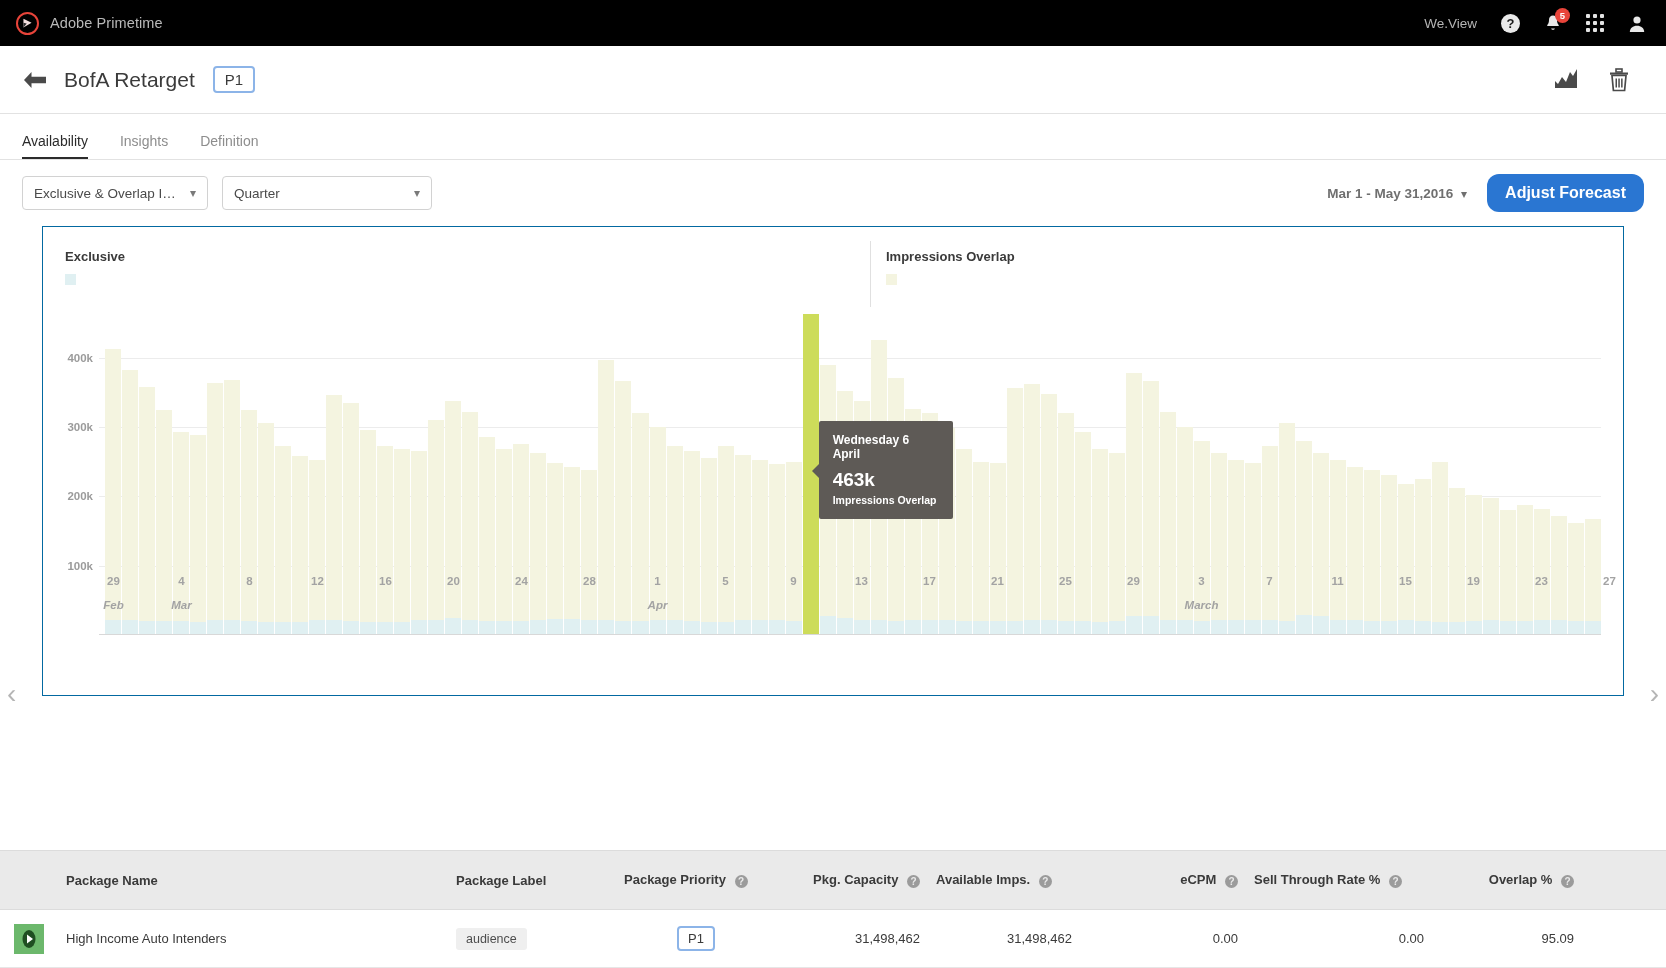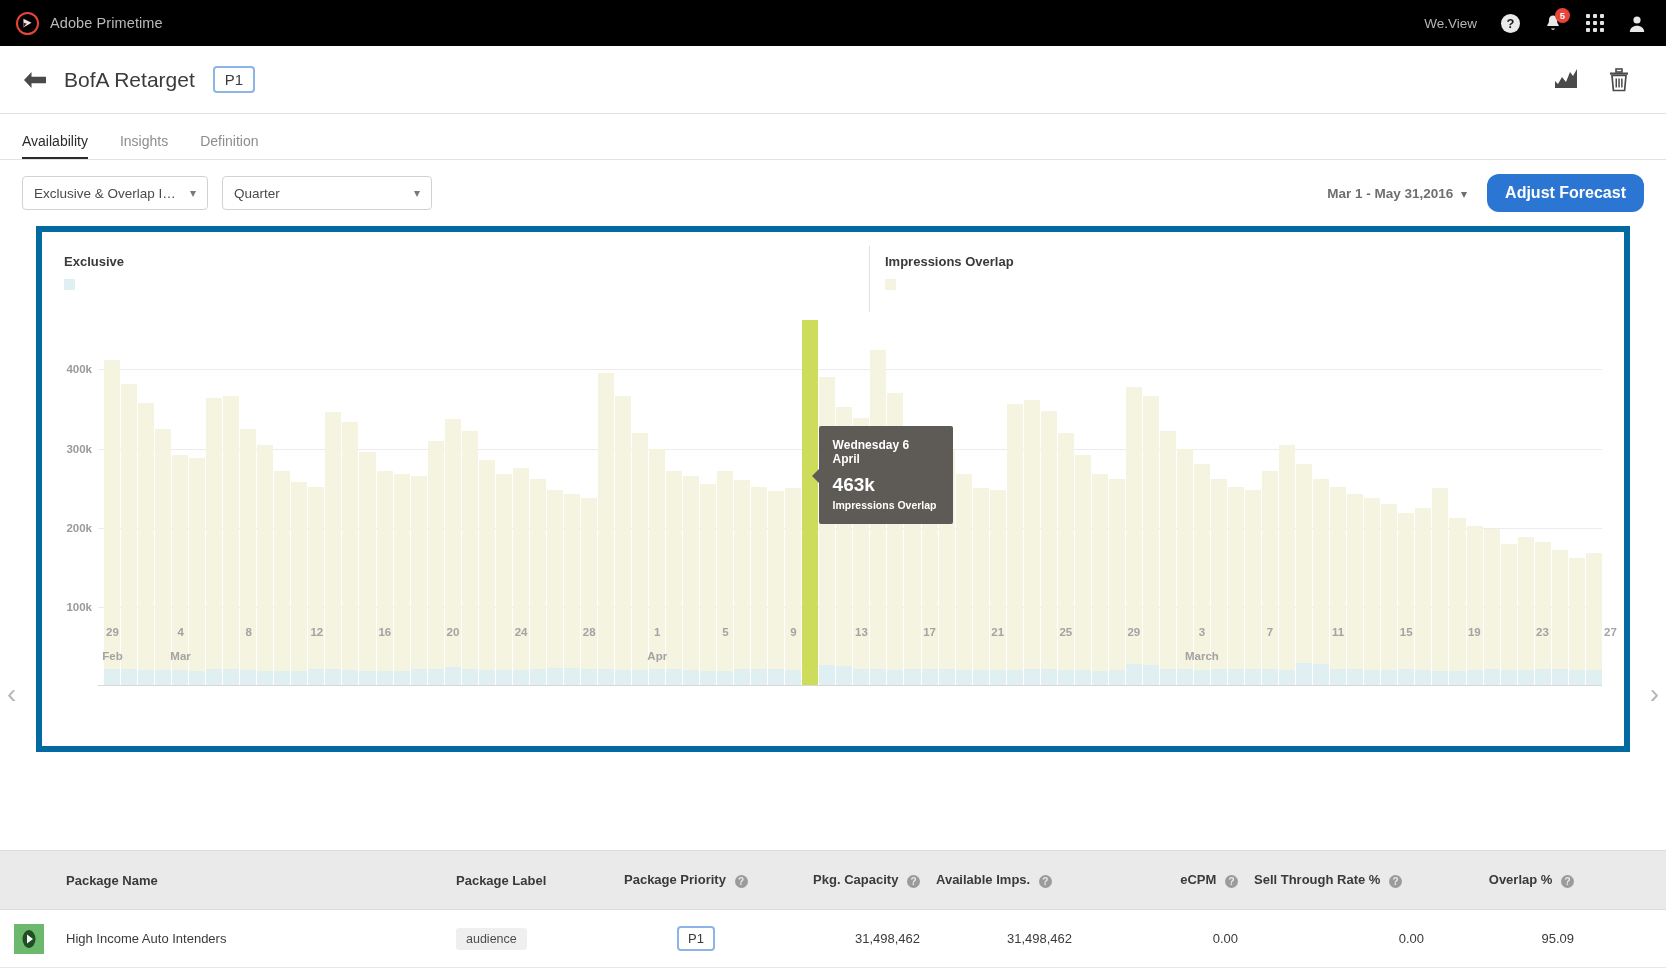--- a/index.html
+++ b/index.html
@@ -100,22 +100,22 @@
   .daterange .chev { font-weight: normal; margin-left: 4px; font-size: 12px; }
   .btn-primary {
     background: #2a76d2; color: #fff; border: none; border-radius: 12px;
     height: 38px; padding: 0 18px; font-size: 16px; font-weight: bold;
     cursor: pointer; font-family: "Liberation Sans", sans-serif;
   }
 
   
   .chartwrap { position: relative; padding: 0 14px; }
   .chartcard {
-    border: 6px solid #0369a1; background: #fff; height: 526px;
-    position: relative; margin: 0 22px;
+    border: 1px solid #0369a1; background: #fff; height: 470px;
+    position: relative; margin: 0 28px;
   }
   .legend-row { display: flex; padding: 22px 0 0 22px; position: relative; }
   .legend-block { position: relative; padding-right: 40px; }
   .legend-block.second { margin-left: 705px; padding-left: 16px; }
   .legend-block.second::before {
     content: ""; position: absolute; left: 0; top: -8px; bottom: -22px;
     width: 1px; background: #e0e0e0;
   }
   .legend-title { font-size: 13px; font-weight: bold; color: #3a3a3a; }
   .legend-sw { width: 11px; height: 11px; margin-top: 10px; display:block; }
@@ -138,21 +138,21 @@
   .bar .ex { background: #e0f0f2; width: 100%; }
   .bar.hl .ov { background: #cddc5a; }
   .bar.hl .ex { background: #cddc5a; }
   .axisline { position: absolute; left: 56px; right: 22px; bottom: 0; height: 1px; background: #d8d8d8; }
 
   .xlabels { position: absolute; left: 62px; right: 22px; bottom: 18px; height: 42px; padding-left: 20px; }
   .xtick {
     position: absolute; text-align: center; transform: translateX(-50%);
     font-size: 11.5px; color: #a3a3a3; font-weight: bold;
   }
-  .xtick .mon { display: block; margin-top: 12px; }
+  .xtick .mon { display: block; margin-top: 12px; font-style: italic; }
 
   .tooltip {
     position: absolute; background: #5e5a56; color: #fff; border-radius: 2px;
     padding: 12px 14px 13px 14px; width: 134px; z-index: 6;
   }
   .tooltip::before {
     content: ""; position: absolute; left: -7px; top: 42px;
     border-top: 8px solid transparent; border-bottom: 8px solid transparent;
     border-right: 8px solid #5e5a56;
   }

